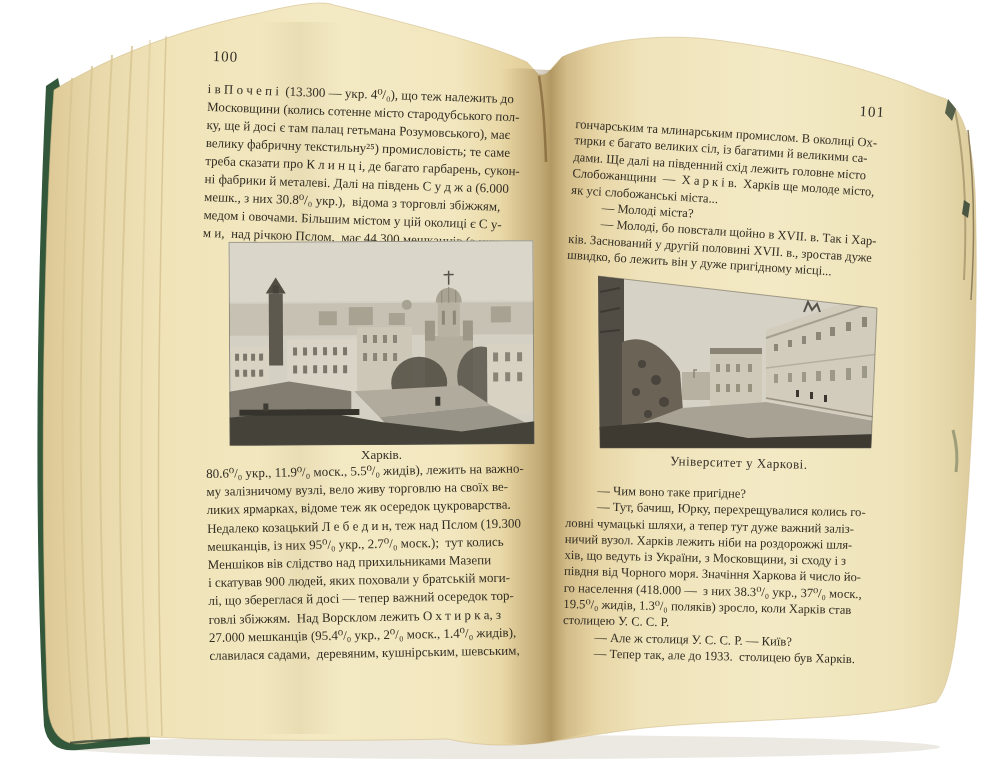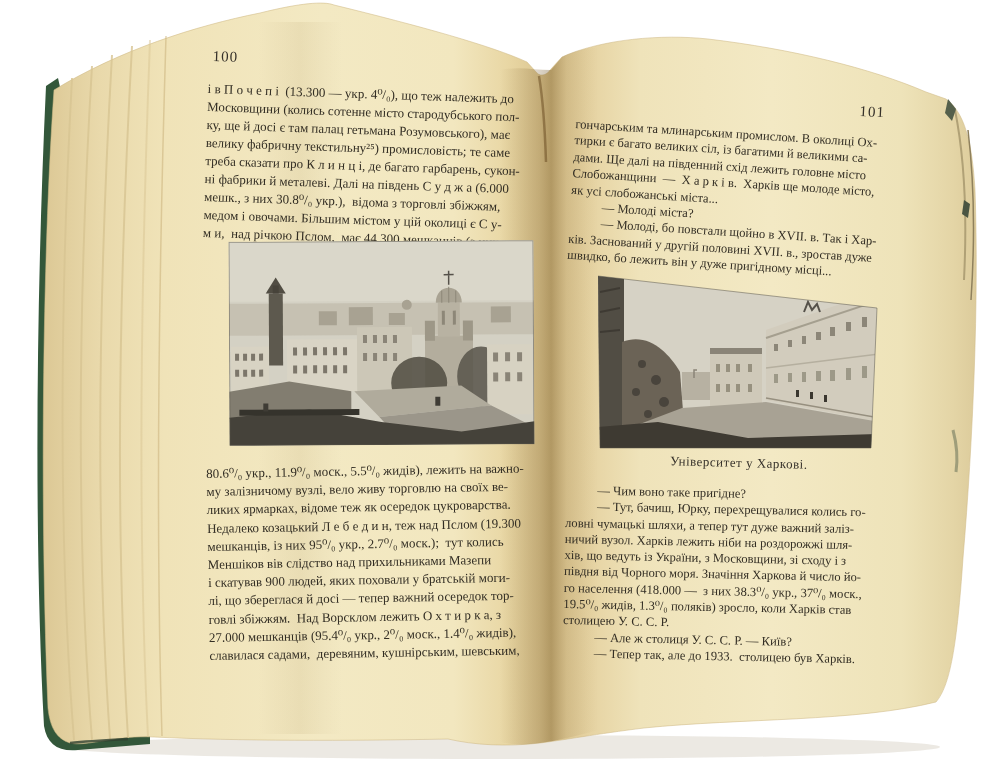--- a/index.html
+++ b/index.html
@@ -201,20 +201,21 @@
     <polygon points="0,150 60,140 122,150 122,172 0,177" fill="#827d70"></polygon>
     <polygon points="125,150 232,145 262,165 150,176" fill="#b0ab9c"></polygon>
     <polygon points="150,176 262,165 303,186 172,200" fill="#9b968a"></polygon>
     <path d="M0,176 L80,168 L152,181 L232,191 L305,181 L305,204 L0,204 Z" fill="#45423a"></path>
     <rect x="10" y="168" width="120" height="6" fill="#35332c"></rect>
     <rect x="34" y="162" width="5" height="8" fill="#3f3c35"></rect>
     <rect x="206" y="156" width="5" height="9" fill="#3f3c35"></rect>
     <rect x="0.5" y="0.5" width="304" height="203" fill="none" stroke="#5a554a" stroke-opacity="0.55"></rect>
   </svg>
 
+  <div class="caption cap-left">Харків.</div>
 
   <div class="txt lp2">
       <div class="line">80.6⁰/₀ укр., 11.9⁰/₀ моск., 5.5⁰/₀ жидів), лежить на важно-</div>
       <div class="line">му залізничому вузлі, вело живу торговлю на своїх ве-</div>
       <div class="line">ликих ярмарках, відоме теж як осередок цукроварства.</div>
       <div class="line">Недалеко козацький Л е б е д и н, теж над Пслом (19.300</div>
       <div class="line">мешканців, із них 95⁰/₀ укр., 2.7⁰/₀ моск.);  тут колись</div>
       <div class="line">Меншіков вів слідство над прихильниками Мазепи</div>
       <div class="line">і скатував 900 людей, яких поховали у братській моги-</div>
       <div class="line">лі, що збереглася й досі — тепер важний осередок тор-</div>

